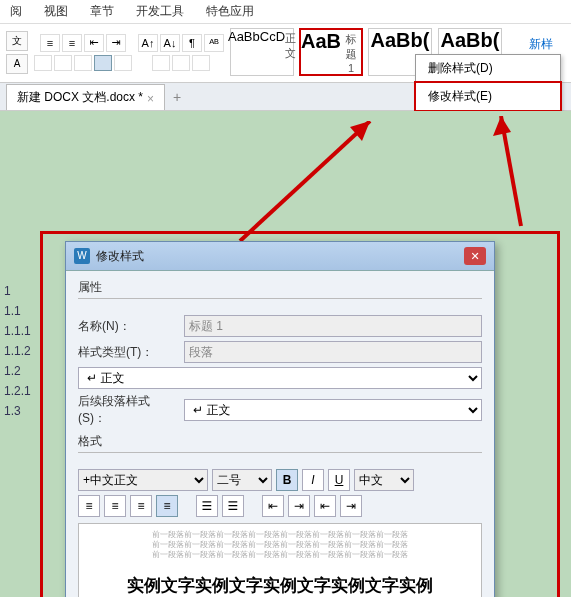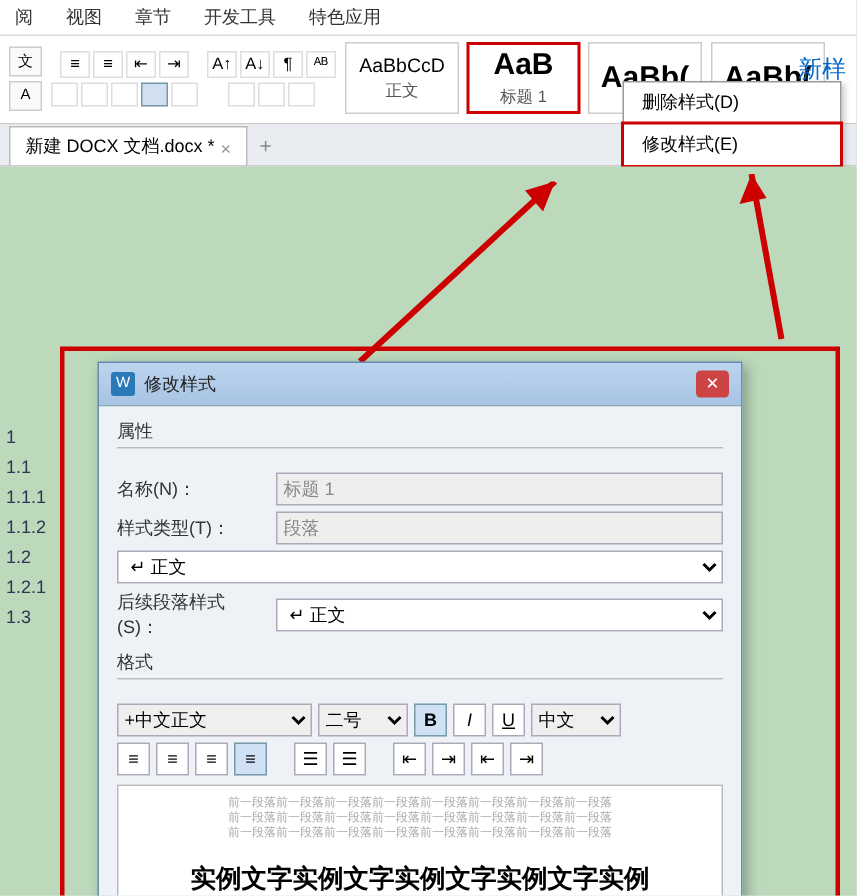--- a/index.html
+++ b/index.html
@@ -7,29 +7,29 @@
 .menubar{background:#fff;display:flex;gap:22px;padding:3px 10px;color:#333;border-bottom:1px solid #ddd}
 .menubar span{cursor:pointer}
 .ribbon{background:#fff;padding:4px 6px 6px;display:flex;align-items:center;gap:6px;border-bottom:1px solid #ccc}
 .rbcol{display:flex;flex-direction:column;gap:3px;align-items:center}
 .icon20{width:22px;height:20px;border:1px solid #ccc;display:flex;align-items:center;justify-content:center;background:#fafafa;font-size:10px}
 .indentrow{display:flex;gap:2px}
 .indentrow .ib{width:20px;height:18px;border:1px solid #ddd;background:#fff;display:flex;align-items:center;justify-content:center;font-size:11px}
 .alignrow{display:flex;gap:2px}
 .alignrow .ab{width:18px;height:16px;border:1px solid #ddd;background:#fff}
 .alignrow .ab.sel{background:#d0e0f0;border-color:#79a}
-.stylebox{width:76px;height:48px;border:1px solid #ccc;background:#fff;text-align:center;display:flex;flex-direction:column;justify-content:center;font-size:12px}
+.stylebox{width:64px;height:48px;border:1px solid #ccc;background:#fff;text-align:center;display:flex;flex-direction:row;justify-content:center;font-size:12px}
 .stylebox.sel{border:2px solid #c00;margin:-1px}
 .stylebox .pv{font-size:13px}
 .stylebox.big .pv{font-size:20px;font-weight:bold}
 .stylebox .nm{font-size:11px;color:#555;margin-top:2px}
 .ctxmenu{position:absolute;right:10px;top:54px;width:146px;background:#fff;border:1px solid #999;box-shadow:2px 2px 4px rgba(0,0,0,.2)}
 .ctxmenu .mi{padding:5px 12px;font-size:12px;border-bottom:1px solid #eee}
 .ctxmenu .mi.hi{border:2px solid #c00;margin:-2px}
-.newlink{position:absolute;right:7px;top:36px;color:#06c;font-size:16px}
+.newlink{position:absolute;right:18px;top:36px;color:#06c;font-size:12px}
 .tabbar{background:#e9edf2;display:flex;align-items:center;padding:0 6px;height:28px;border-bottom:1px solid #ccc}
 .tab{background:#fff;border:1px solid #bbb;border-bottom:none;padding:4px 10px;font-size:12px;display:flex;align-items:flex-end;gap:4px}
 .tab .cls{color:#999;cursor:pointer}
 .addtab{padding:0 8px;color:#888;font-size:14px}
 .canvas{position:relative;width:571px;height:495px;background:#bcd9bc}
 .redbox{position:absolute;left:40px;top:120px;width:520px;height:375px;border:3px solid #c00}
 .arrow1{position:absolute;left:230px;top:10px}
 .arrow2{position:absolute;right:30px;top:5px}
 .outline{position:absolute;left:4px;top:170px;font-size:12px;color:#335;line-height:20px}
 .dialog{position:absolute;left:65px;top:130px;width:430px;background:linear-gradient(#eaf0f8,#dce6f2);border:1px solid #6a8bb0;box-shadow:3px 3px 8px rgba(0,0,0,.3)}

